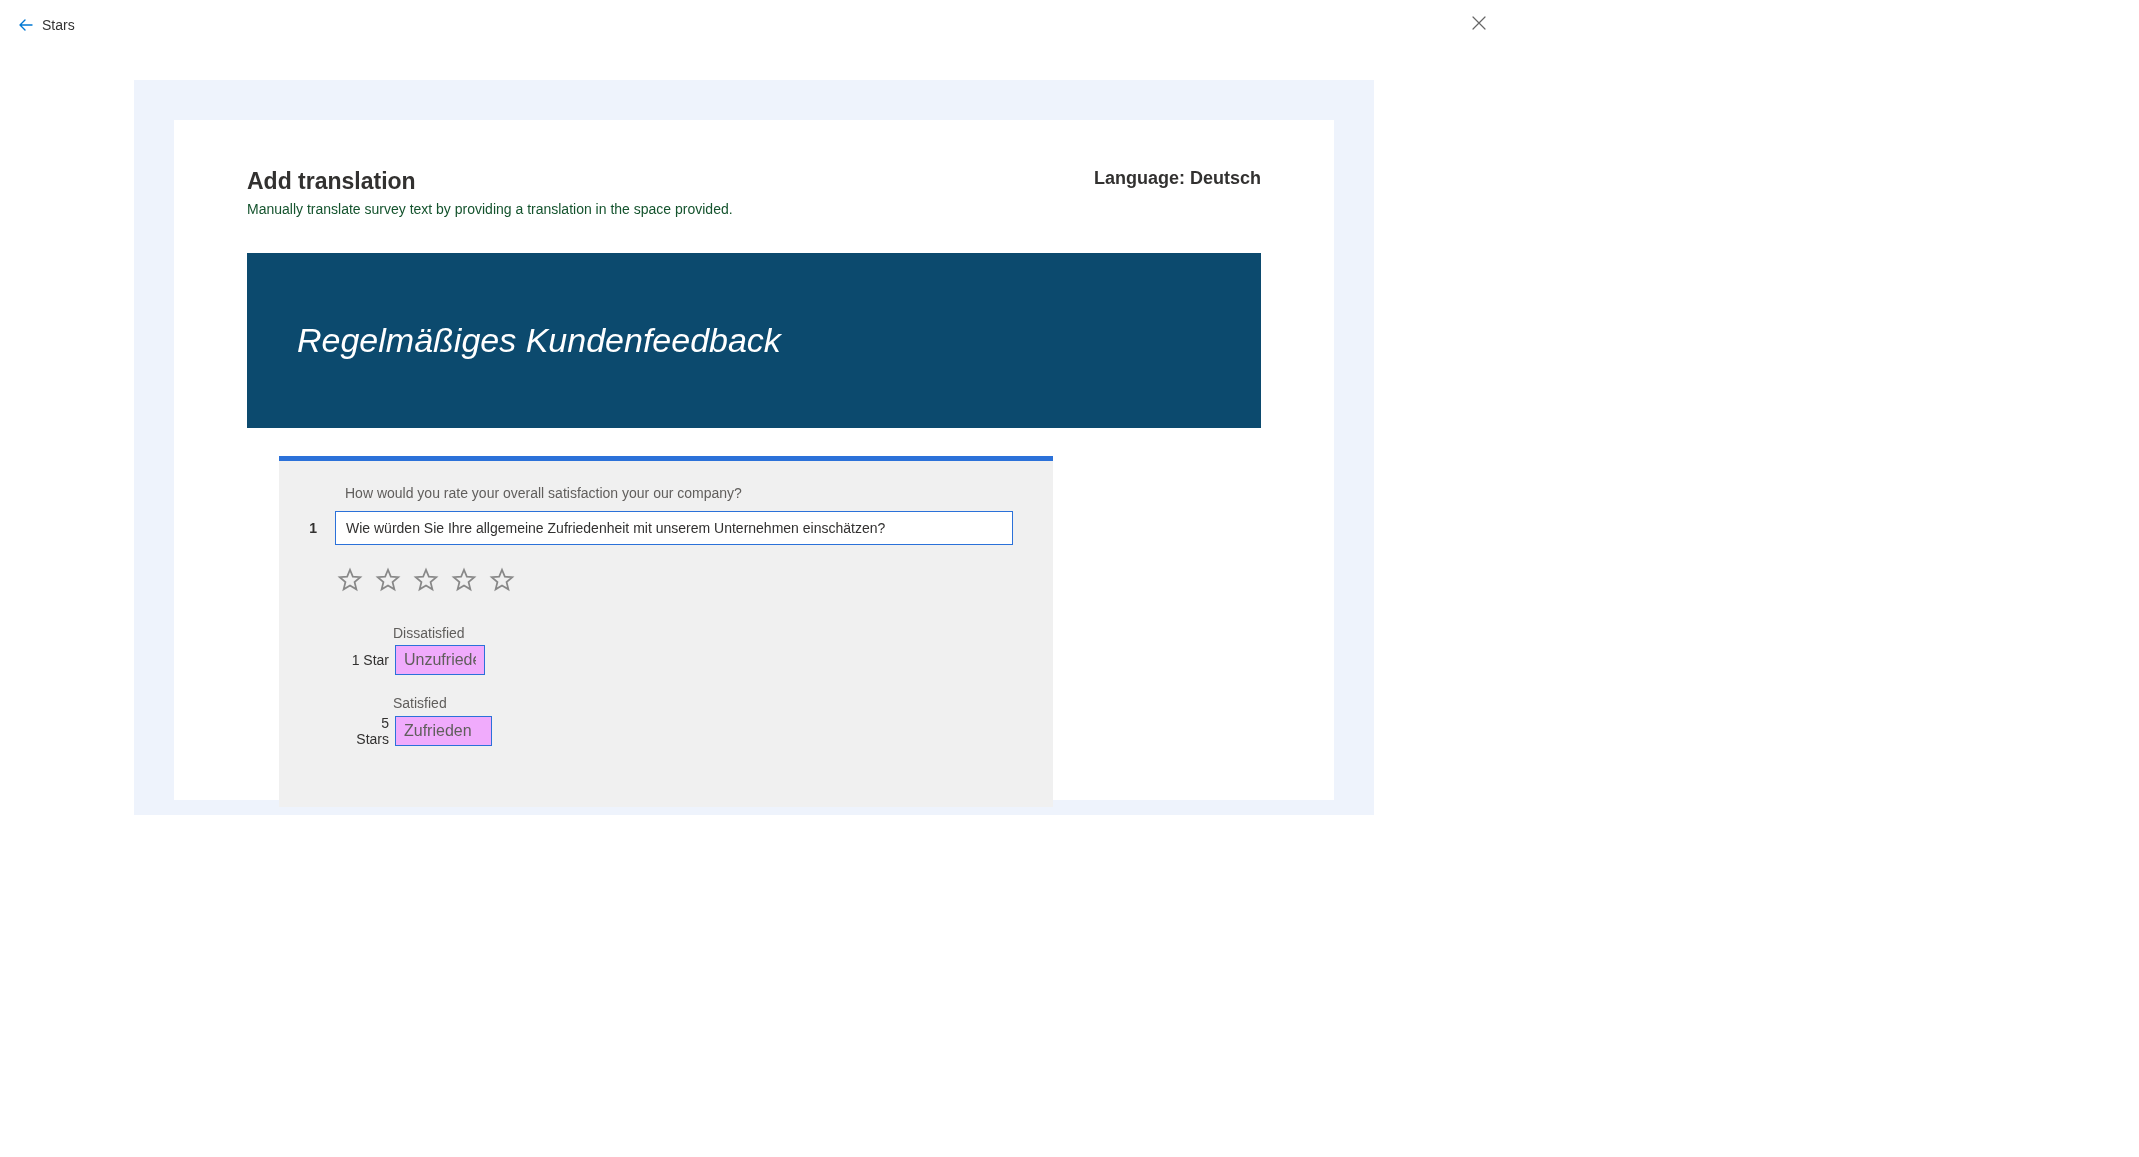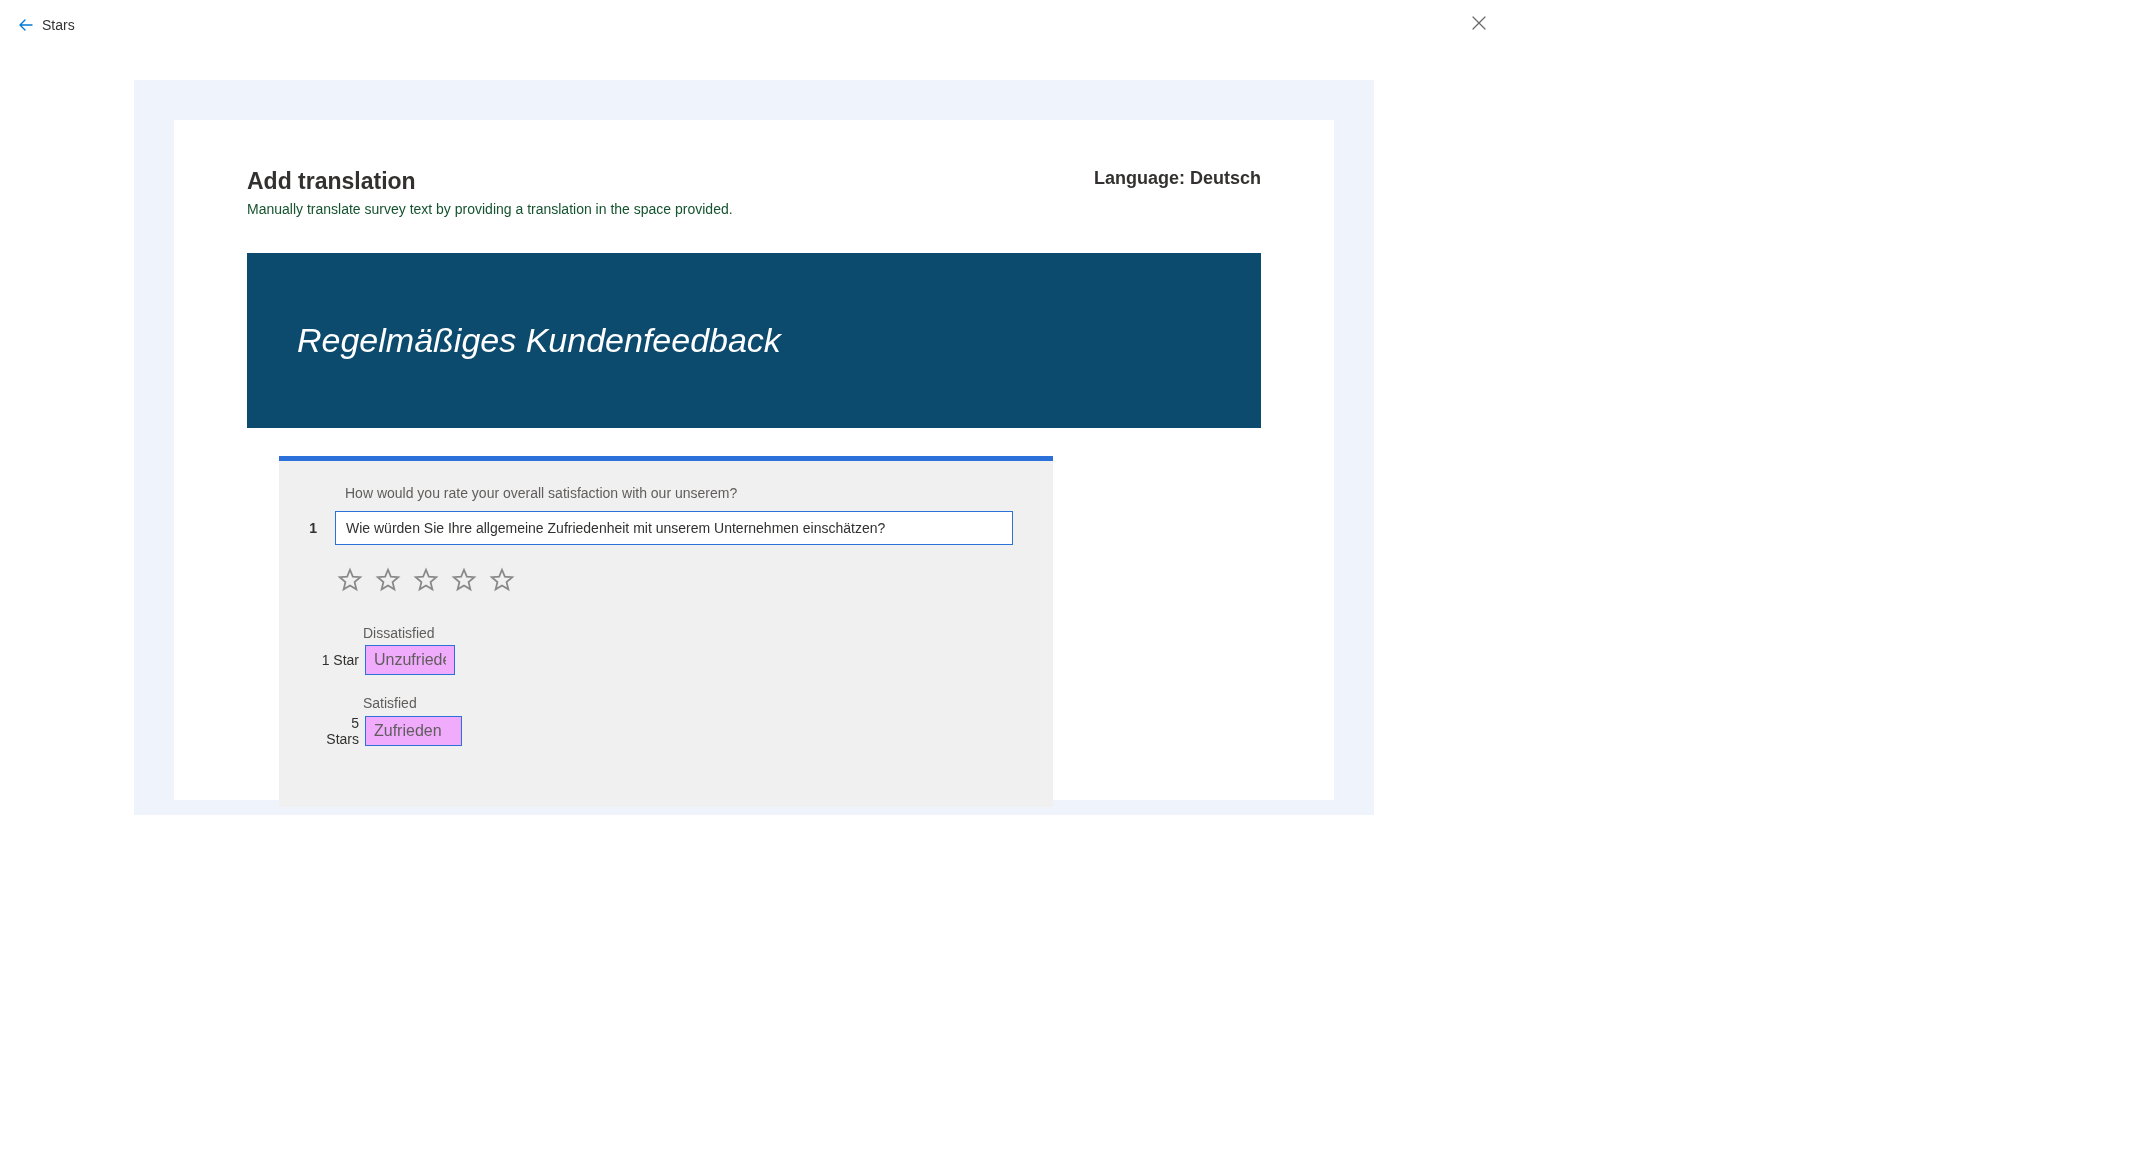--- a/index.html
+++ b/index.html
@@ -123,21 +123,21 @@
     .stars-row {
       display: flex;
       gap: 12px;
       margin-left: 32px;
       margin-bottom: 28px;
     }
     .star {
       color: #888;
     }
     .rating-labels {
-      margin-left: 10px;
+      margin-left: 40px;
     }
     .rating-label-group {
       margin-bottom: 20px;
     }
     .rating-source-label {
       font-size: 14px;
       color: #605e5c;
       margin-left: 48px;
       margin-bottom: 4px;
     }
@@ -195,21 +195,21 @@
         <span>Language: </span><span>Deutsch</span>
       </div>
     </div>
     <p class="subtitle">Manually translate survey text by providing a translation in the space provided.</p>
 
     <div class="survey-title-block">
       <div class="survey-title">Regelmäßiges Kundenfeedback</div>
     </div>
 
     <div class="question-block">
-      <div class="question-source">How would you rate your overall satisfaction with our unserem?</div>
+      <div class="question-source">How would you rate your overall satisfaction your our company?</div>
       <div class="question-row">
         <div class="question-number">1</div>
         <input type="text" class="question-input" value="Wie würden Sie Ihre allgemeine Zufriedenheit mit unserem Unternehmen einschätzen?" style="">
       </div>
 
       <div class="stars-row">
         <span class="star">
           <svg width="26" height="26" viewBox="0 0 24 24">
               <path d="M12 2.5 L14.6 8.9 L21.5 9.4 L16.2 13.9 L17.9 20.6 L12 17 L6.1 20.6 L7.8 13.9 L2.5 9.4 L9.4 8.9 Z" fill="none" stroke="#888" stroke-width="1.6"></path>
             </svg>

